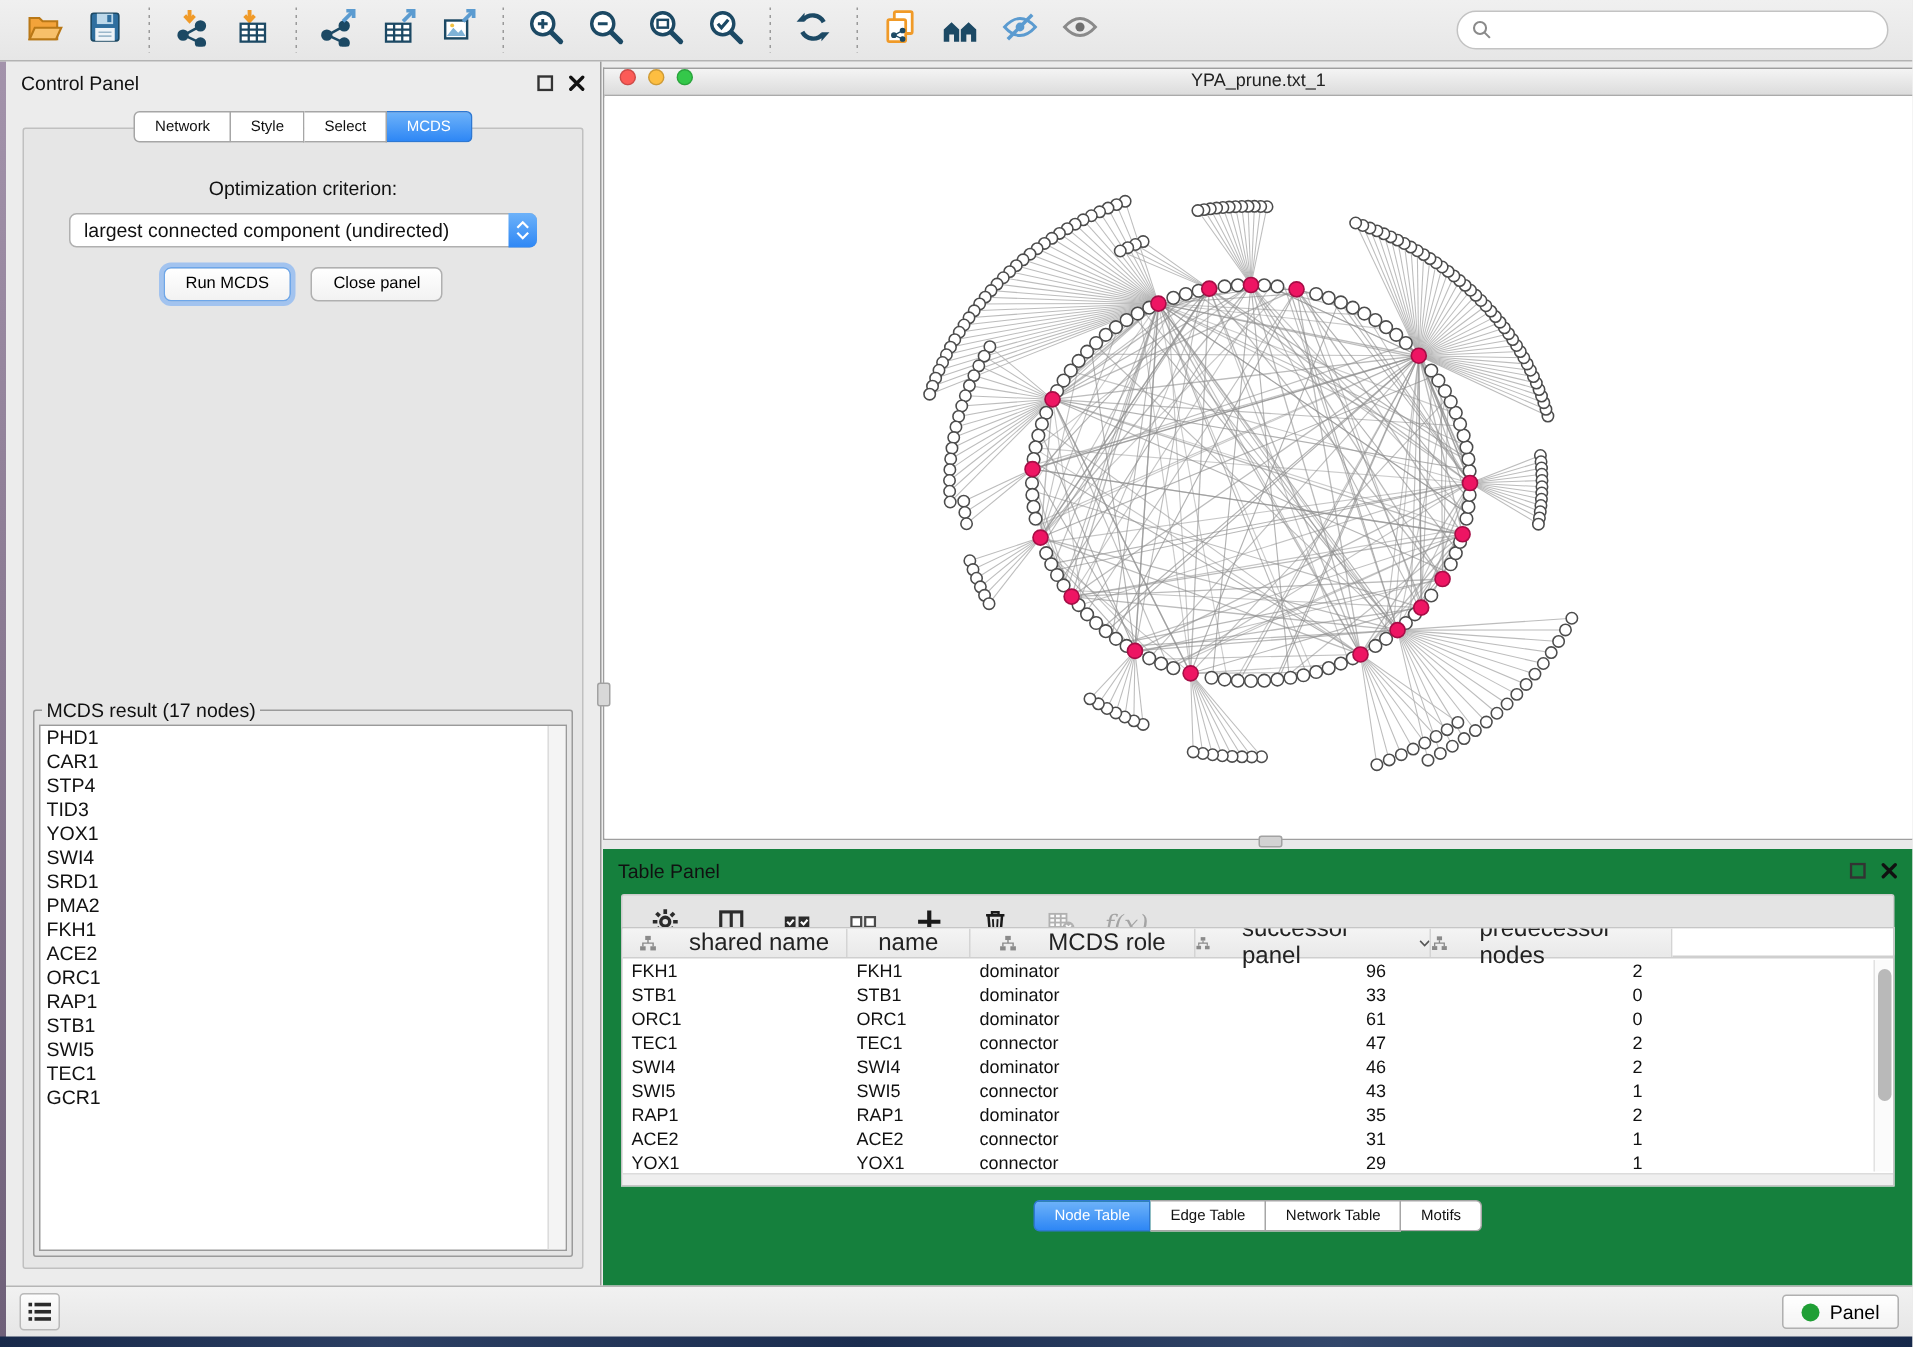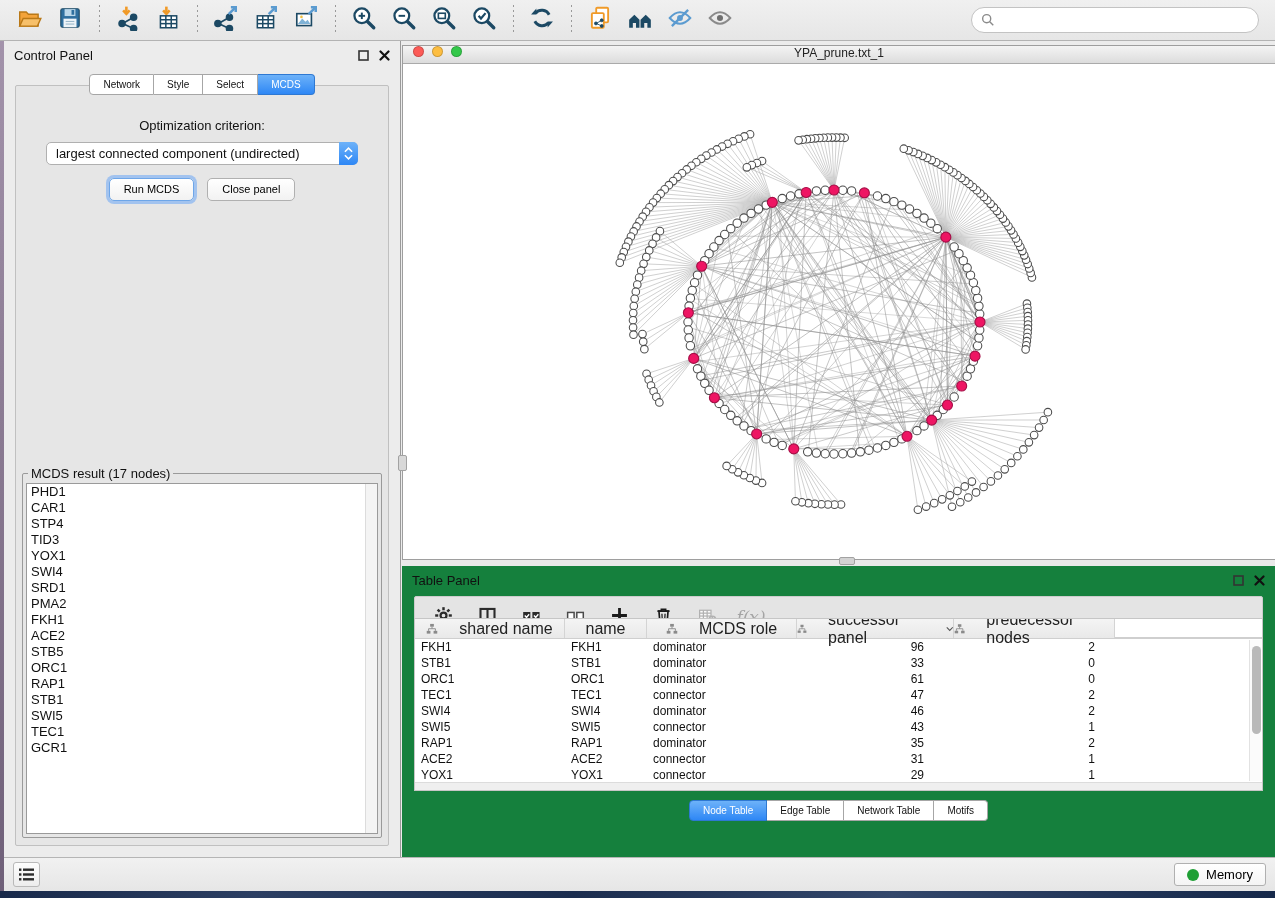--- a/index.html
+++ b/index.html
@@ -350,21 +350,20 @@
             <div class="result-item">PHD1</div>
             <div class="result-item">CAR1</div>
             <div class="result-item">STP4</div>
             <div class="result-item">TID3</div>
             <div class="result-item">YOX1</div>
             <div class="result-item">SWI4</div>
             <div class="result-item">SRD1</div>
             <div class="result-item">PMA2</div>
             <div class="result-item">FKH1</div>
             <div class="result-item">ACE2</div>
-            <div class="result-item">STB5</div>
             <div class="result-item">ORC1</div>
             <div class="result-item">RAP1</div>
             <div class="result-item">STB1</div>
             <div class="result-item">SWI5</div>
             <div class="result-item">TEC1</div>
             <div class="result-item">GCR1</div>
           </div>
         <div class="scroll-track"></div>
       </div>
     </fieldset>
@@ -1263,15 +1262,15 @@
           <rect x="1" y="11.1" width="2.4" height="2.4"></rect>
       <rect x="5" y="1.5" width="11" height="2.4"></rect>
           <rect x="5" y="6.3" width="11" height="2.4"></rect>
           <rect x="5" y="11.1" width="11" height="2.4"></rect>
         </g>
     </svg>
   </div>
   <div class="status-spacer"></div>
   <button class="memory-btn">
     <span class="memory-dot" id="memory-dot" style="background: rgb(31, 159, 53);"></span>
-    <span>Memory</span>
+    <span>Panel</span>
   </button>
 </div>
 
 </body></html>

